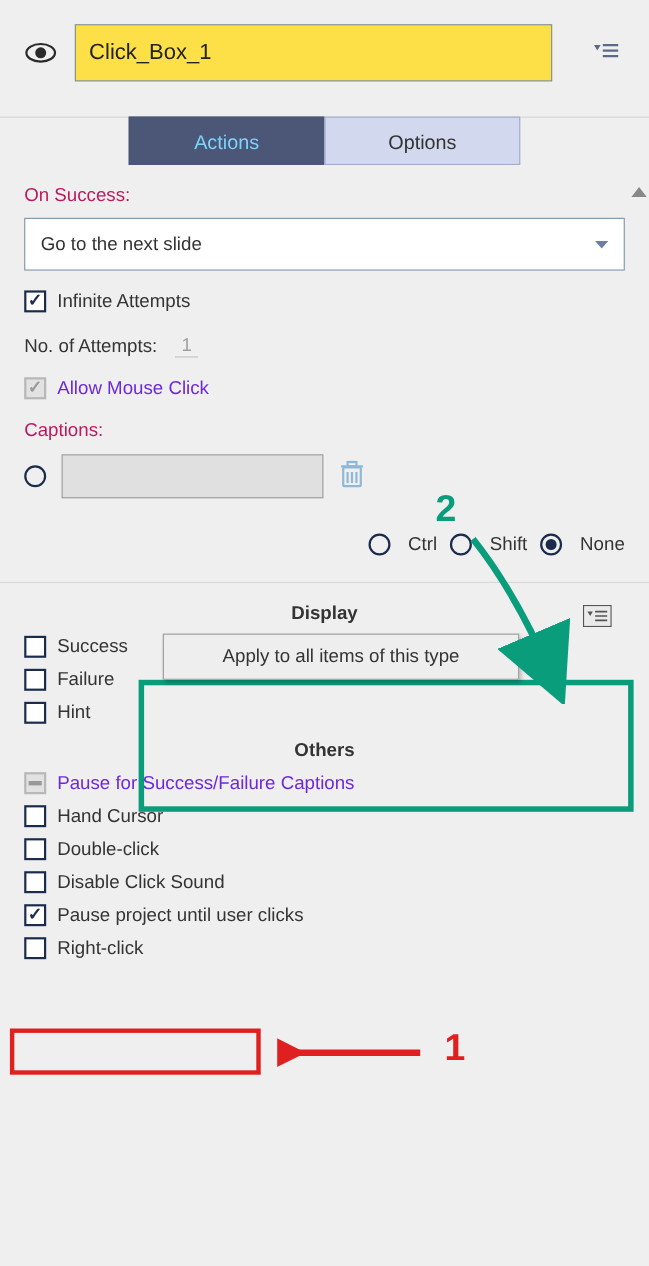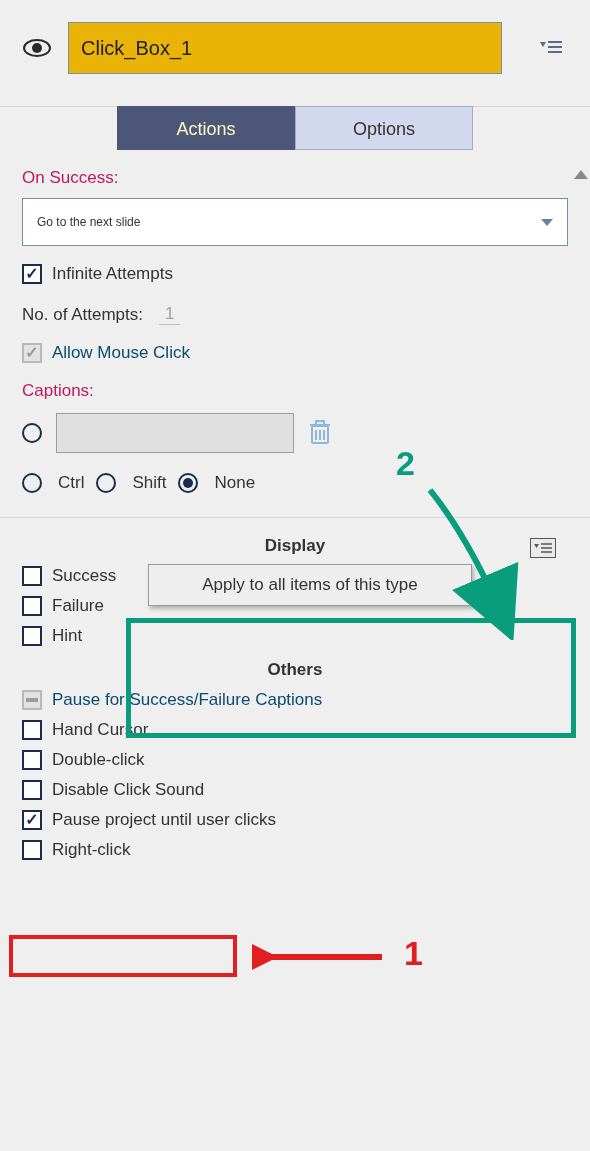--- a/index.html
+++ b/index.html
@@ -17,21 +17,21 @@
   display: flex;
   align-items: center;
   padding: 22px 22px 14px 22px;
   gap: 16px;
 }
 .eye-icon svg { display: block; }
 .name-input {
   flex: 1;
   height: 52px;
   border: 1px solid #7a8fa5;
-  background: #eab308;
+  background: #fde047;
   font-size: 20px;
   padding: 16px 12px;
   color: #222;
 }
 .menu-icon { margin-left: 20px; margin-right: 4px; cursor: pointer; color: #5b6b85; }
 .divider-h {
   border-top: 1px solid #d4d4d4;
   margin: 18px 0 0 0;
 }
 .tabs {
@@ -44,41 +44,41 @@
   flex: 1;
   text-align: center;
   height: 44px;
   line-height: 44px;
   font-size: 18px;
   border: 1px solid #a2acc6;
   cursor: pointer;
 }
 .tab.active {
   background: #4c5777;
-  color: #fef9c3;
+  color: #7dd3fc;
   border-color: #4c5777;
 }
 .tab.inactive {
   background: #d2d8ed;
   color: #333;
 }
 .section {
   padding: 18px 22px 0 22px;
 }
 .label { color: #be185d; font-size: 17px; margin-bottom: 10px; display: block; }
 .dropdown {
   width: 100%;
   height: 48px;
   border: 1px solid #7a8fa5;
   background: #fff;
   display: flex;
   align-items: center;
   justify-content: space-between;
   padding: 0 14px;
-  font-size: 12px;
+  font-size: 17px;
   cursor: pointer;
 }
 .dropdown-arrow {
   width: 0; height: 0;
   border-left: 6px solid transparent;
   border-right: 6px solid transparent;
   border-top: 7px solid #6c7fa3;
 }
 .checkbox-row {
   display: flex;
@@ -113,21 +113,21 @@
 .checkbox.indeterminate {
   border-color: #b8b8b8;
   background: #e2e2e2;
 }
 .checkbox.indeterminate::after {
   content: "";
   display: block;
   width: 12px; height: 4px;
   background: #9a9a9a;
 }
-.disabled-text { color: #0c4a6e; }
+.disabled-text { color: #6d28d9; }
 .attempts-row {
   display: flex; align-items: center; gap: 16px; margin-top: 20px; font-size: 17px;
 }
 .attempts-value {
   color: #a0a0a0;
   border-bottom: 1px solid #c0c0c0;
   padding: 0 6px;
 }
 .shortcut-row {
   display: flex; align-items: center; gap: 14px; margin-top: 12px;
@@ -148,21 +148,21 @@
   border-radius: 50%;
   background: #1a2b4c;
 }
 .shortcut-input {
   width: 238px; height: 40px;
   border: 1px solid #9c9c9c;
   background: #e0e0e0;
 }
 .trash-icon { color: #8fb8d6; cursor: pointer; }
 .modifiers-row {
-  display: flex; align-items: center; gap: 12px; margin-top: 20px; font-size: 17px;
+  display: flex; align-items: center; gap: 12px; margin-top: 32px; font-size: 17px; justify-content: flex-end;
 }
 .modifiers-row .radio { margin-right: 4px; }
 .thin-divider { border-top: 1px solid #d8d8d8; margin-top: 24px; }
 .display-section { padding: 0 22px; margin-top: 18px; position: relative; }
 .section-heading { font-weight: bold; font-size: 17px; margin-bottom: 8px; text-align: center; }
 .checkbox-list .checkbox-row { margin: 10px 0; }
 .list-menu-icon {
   position: absolute;
   right: 34px;
   top: 2px;

